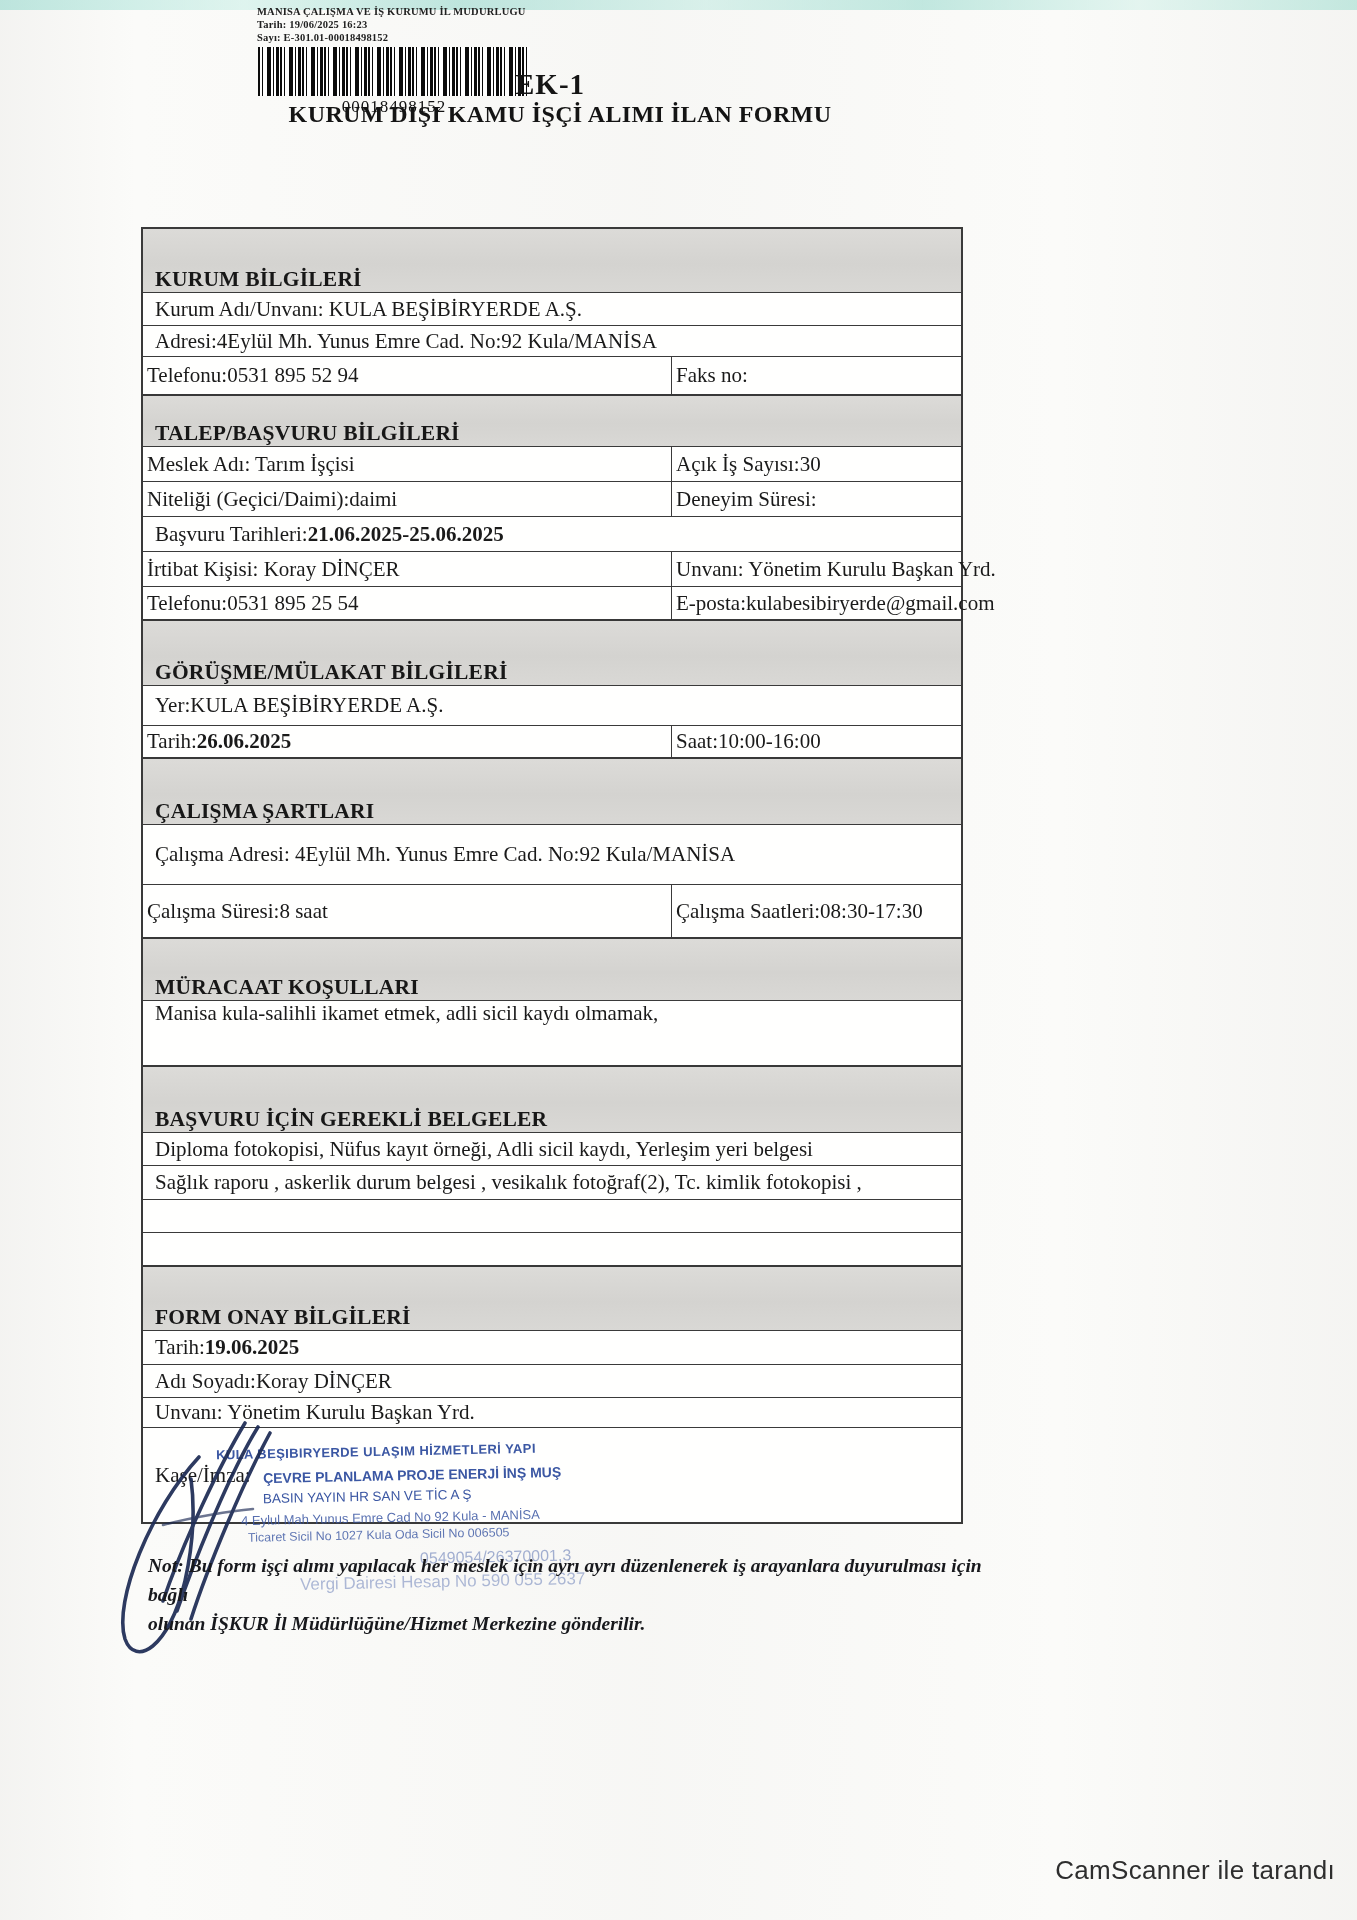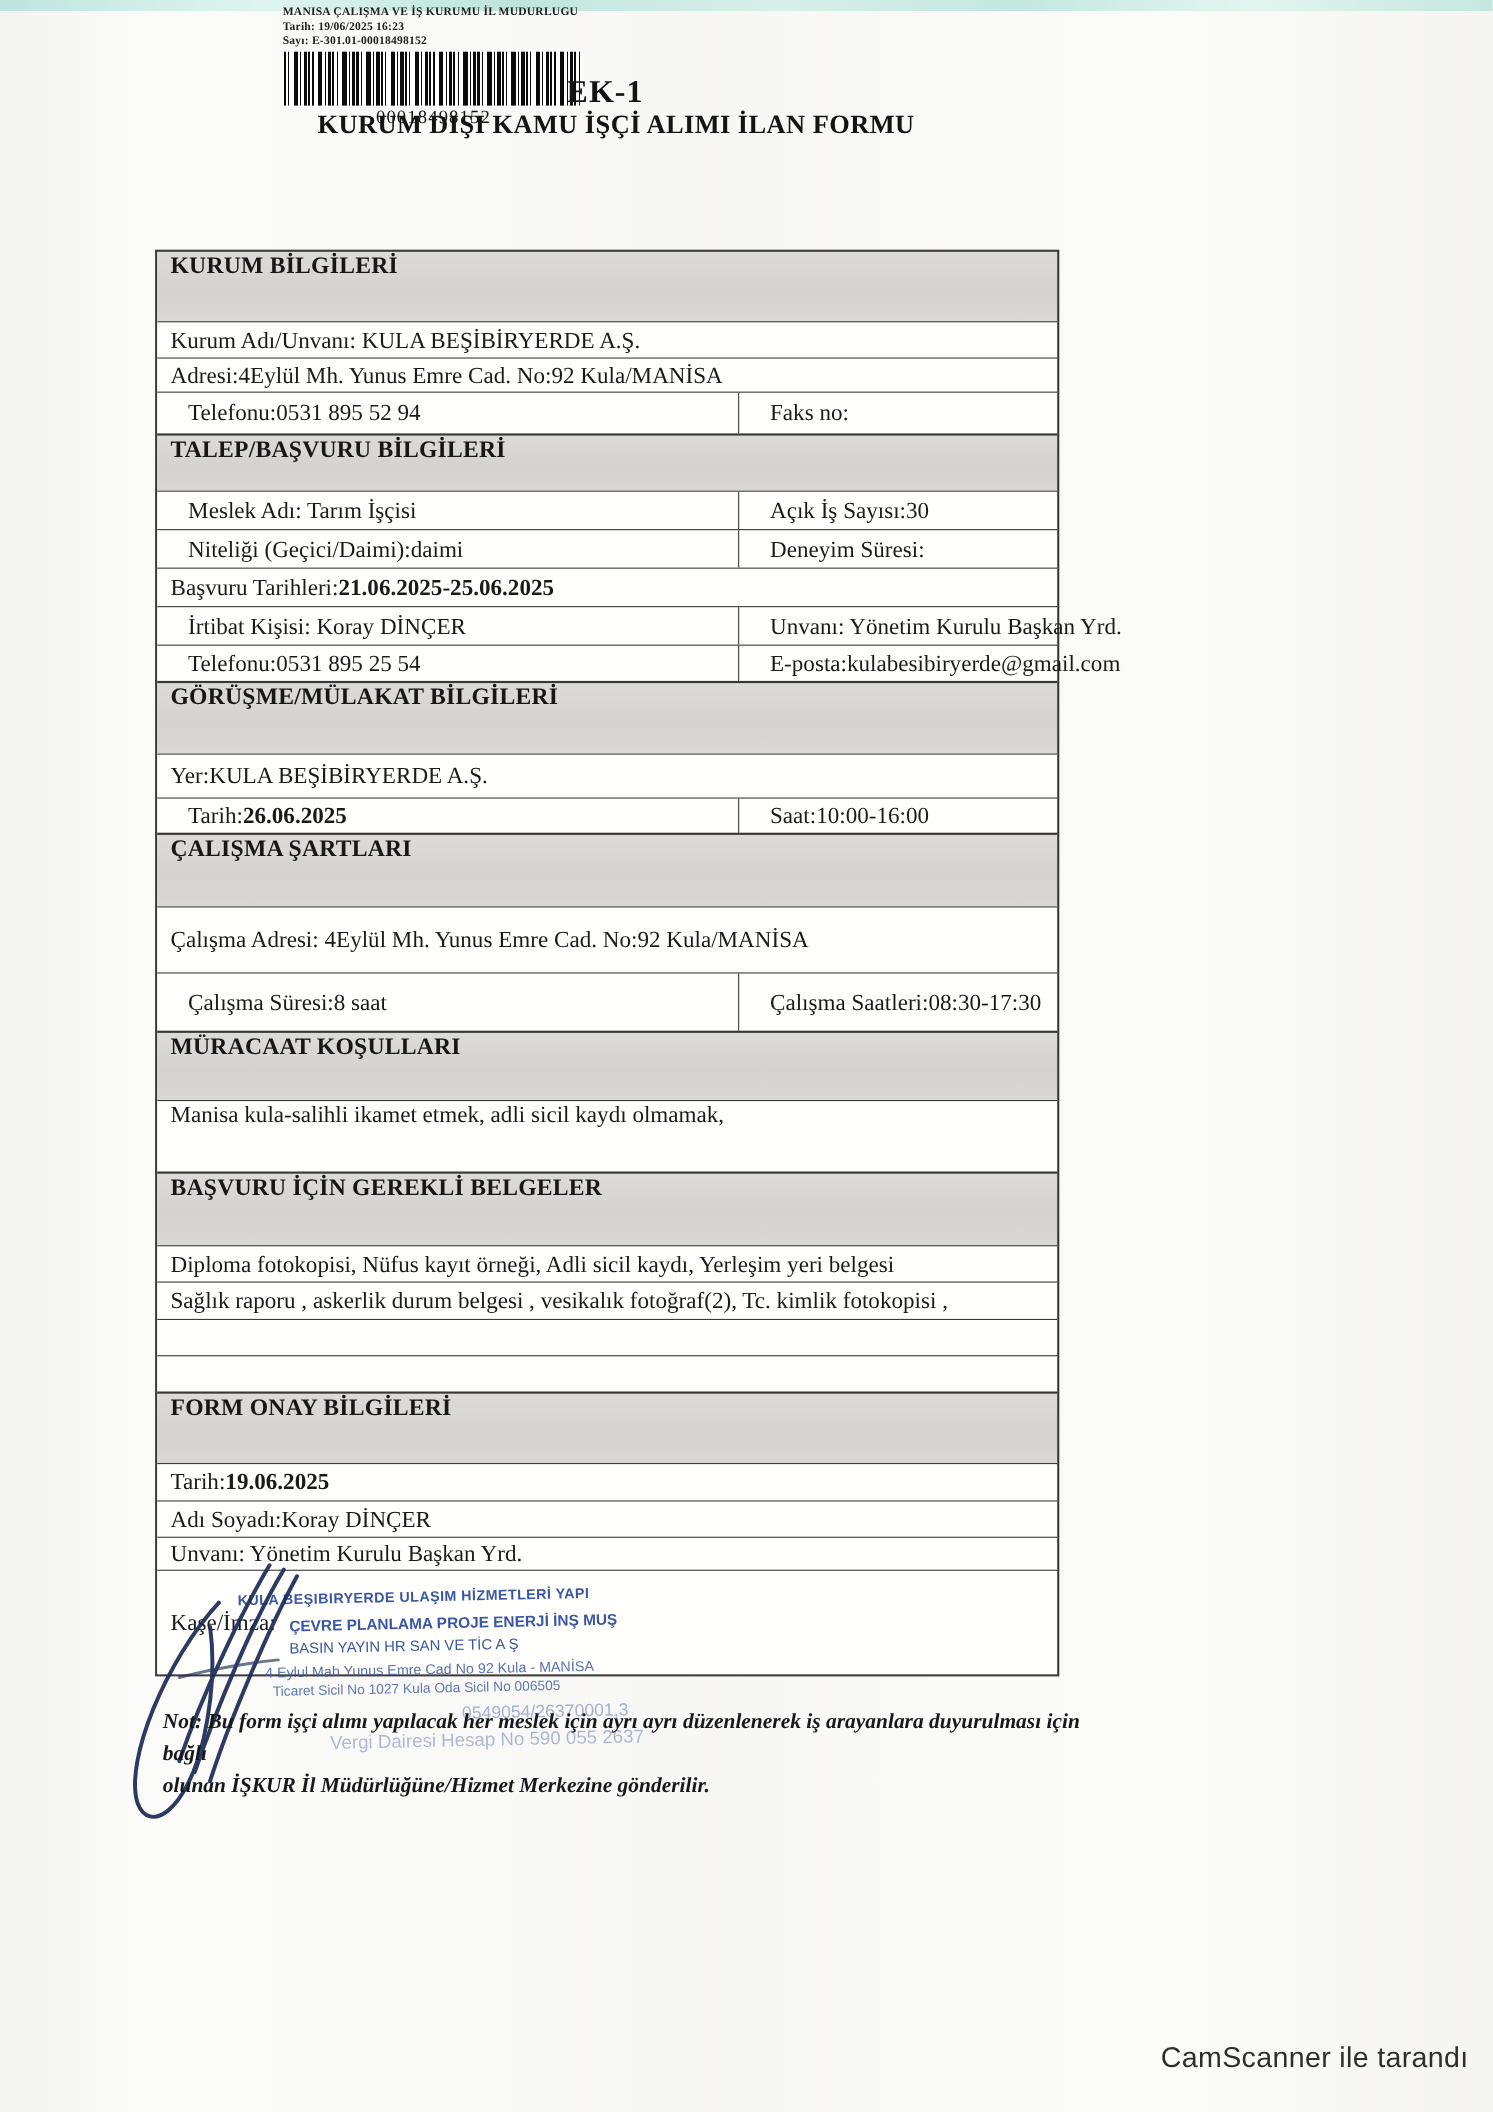--- a/index.html
+++ b/index.html
@@ -17,28 +17,28 @@
   .barcode-wrap{position:absolute;left:258px;top:47px;width:272px;text-align:center;}
   .barcode-bars{width:272px;height:49px;
     background:repeating-linear-gradient(90deg,#0b0b0b 0 2px,#fff 2px 4px,#0b0b0b 4px 5px,#fff 5px 9px,#0b0b0b 9px 13px,#fff 13px 15px,#0b0b0b 15px 16px,#fff 16px 18px,#0b0b0b 18px 21px,#fff 21px 22px);}
   .barcode-number{font-size:17px;letter-spacing:1px;margin-top:1px;color:#111;}
   .annex{position:absolute;left:515px;top:68px;font-size:29px;font-weight:bold;letter-spacing:1px;color:#141414;}
   .form-title{position:absolute;left:200px;top:101px;width:720px;text-align:center;font-size:24px;font-weight:bold;letter-spacing:.4px;color:#141414;}
 
   .tbl{position:absolute;left:141px;top:227px;width:822px;border:2px solid #3a3a3a;background:#fff;box-sizing:border-box;}
   .trow{box-sizing:border-box;border-top:1.5px solid #3a3a3a;display:flex;align-items:center;font-size:21px;background:#fffffe;}
   .trow .txt{padding-left:12px;white-space:nowrap;}
-  .sec{box-sizing:border-box;border-top:2px solid #383838;display:flex;align-items:flex-start;
+  .sec{box-sizing:border-box;border-top:2px solid #383838;display:flex;align-items:flex-end;
     background:linear-gradient(180deg,#dcdbd8 0%,#d4d3d0 55%,#d9d8d5 100%);
     font-weight:bold;font-size:21.5px;letter-spacing:.2px;color:#171717;}
   .sec.first{border-top:none;}
   .sec .txt{padding-left:12px;}
   .split{padding:0;}
   .cell{box-sizing:border-box;height:100%;display:flex;align-items:center;}
-  .cell .txt{padding-left:28px;}
+  .cell .txt{padding-left:4px;}
   .cell.lft{flex:0 0 529px;border-right:1.8px solid #3a3a3a;}
   .cell.rgt{flex:1;}
   .top-align{align-items:flex-start;}
   .top-align .txt{padding-top:0;}
   .b{font-weight:bold;}
 
   .stamp{position:absolute;left:0;top:0;color:#3b57a3;font-family:"Liberation Sans","DejaVu Sans",sans-serif;z-index:3;}
   .stamp-line{position:absolute;white-space:nowrap;transform:rotate(-1.2deg);}
   .sig-svg{position:absolute;left:103px;top:1405px;z-index:4;}
   .note{position:absolute;left:148px;top:1551px;width:860px;font-style:italic;font-weight:600;font-size:19.5px;line-height:29px;color:#17181c;z-index:5;}

